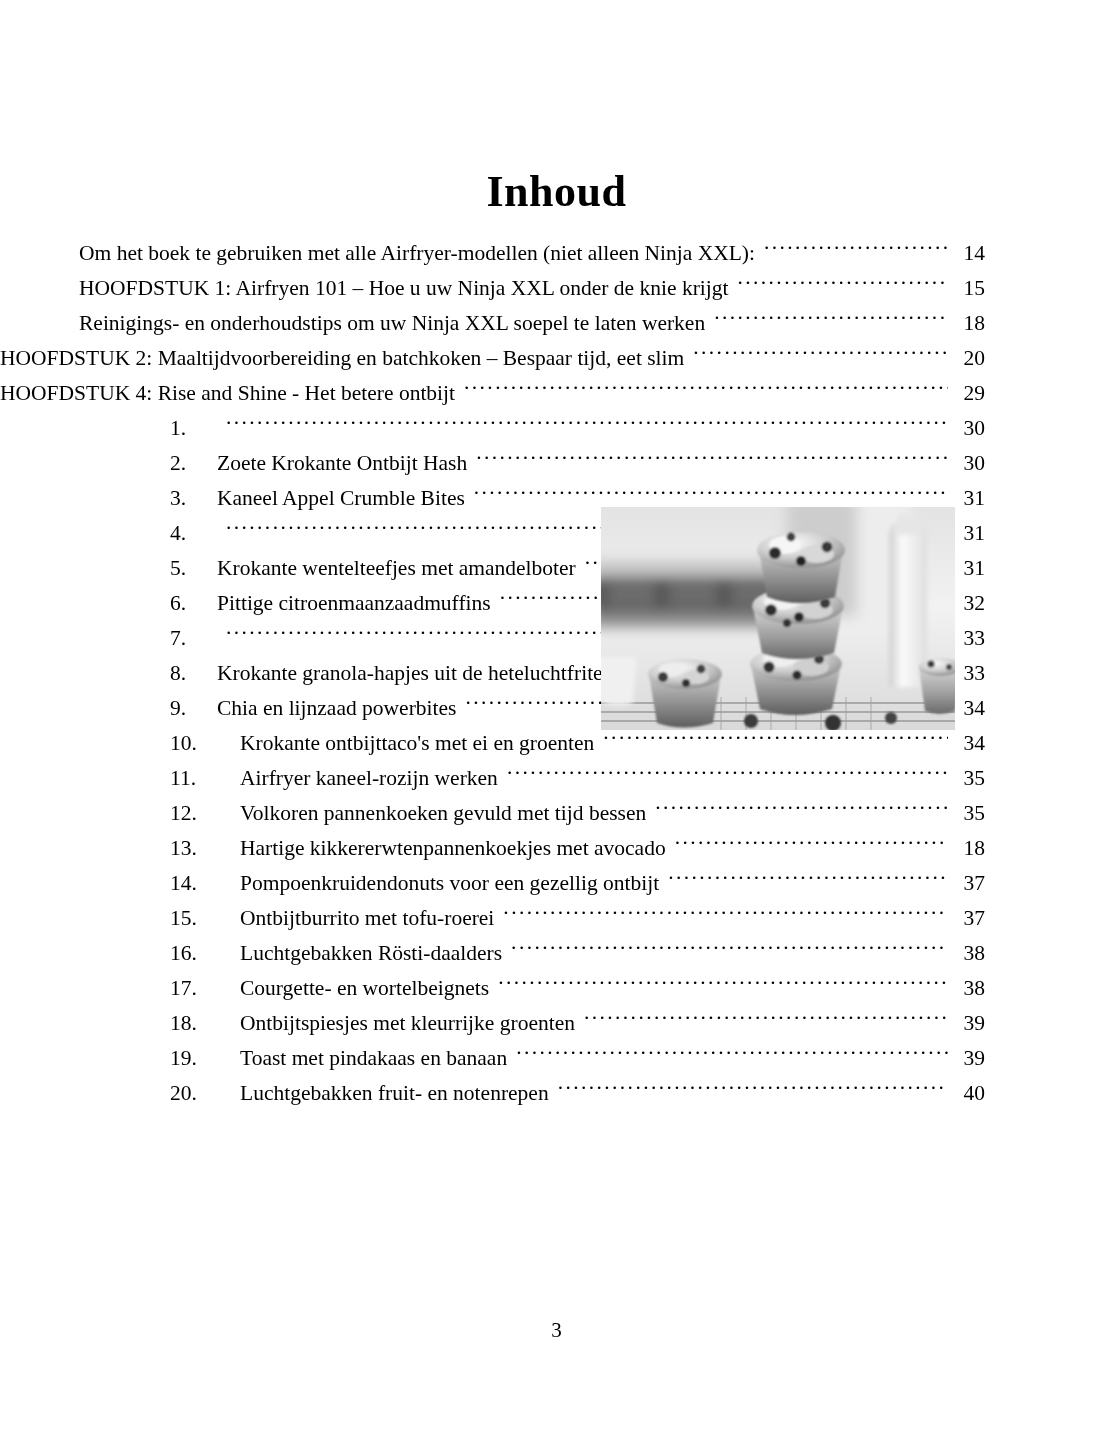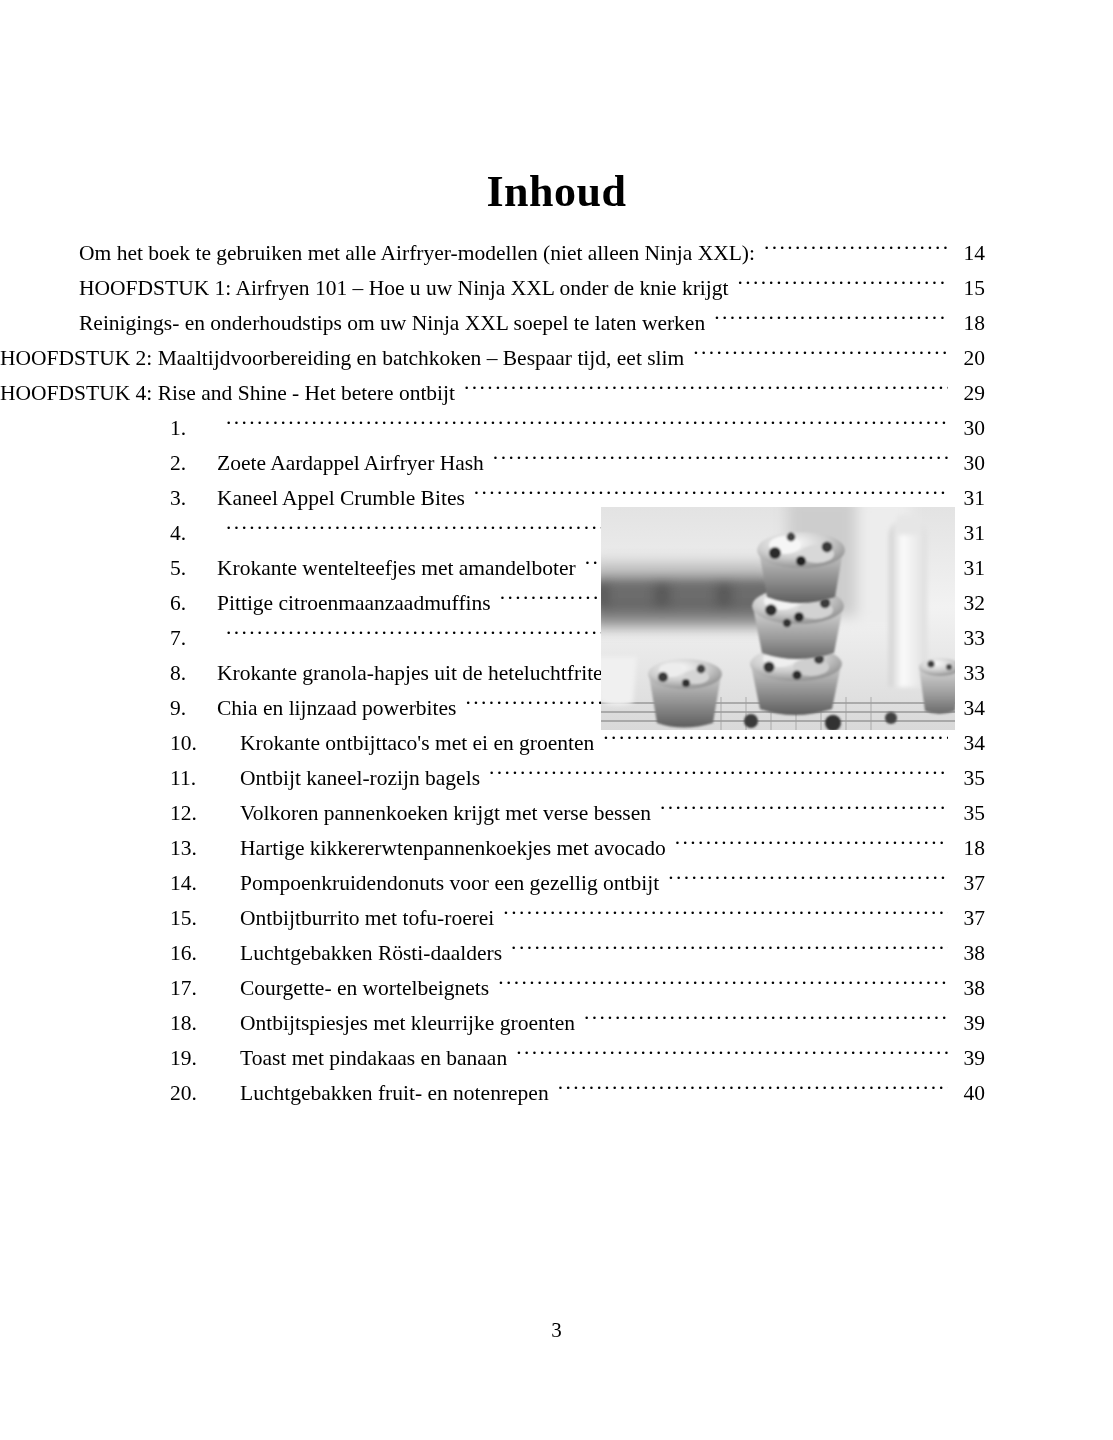--- a/index.html
+++ b/index.html
@@ -151,21 +151,21 @@
         <span class="leader"></span>
         <span class="page-num">29</span>
       </div>
       <div class="toc-row gap lvl-item w-single">
         <span class="item-num">1.</span>
         <span class="leader"></span>
         <span class="page-num">30</span>
       </div>
       <div class="toc-row gap lvl-item w-single">
         <span class="item-num">2.</span>
-        <span class="entry-text">Zoete Aardappel Airfryer Hash</span>
+        <span class="entry-text">Zoete Krokante Ontbijt Hash</span>
         <span class="leader"></span>
         <span class="page-num">30</span>
       </div>
       <div class="toc-row gap lvl-item w-single">
         <span class="item-num">3.</span>
         <span class="entry-text">Kaneel Appel Crumble Bites</span>
         <span class="leader"></span>
         <span class="page-num">31</span>
       </div>
       <div class="toc-row gap lvl-item w-single">
@@ -203,27 +203,27 @@
         <span class="page-num">34</span>
       </div>
       <div class="toc-row gap lvl-item w-double">
         <span class="item-num">10.</span>
         <span class="entry-text">Krokante ontbijttaco's met ei en groenten</span>
         <span class="leader"></span>
         <span class="page-num">34</span>
       </div>
       <div class="toc-row gap lvl-item w-double">
         <span class="item-num">11.</span>
-        <span class="entry-text">Ontbijt kaneel-rozijn bagels</span>
+        <span class="entry-text">Airfryer kaneel-rozijn werken</span>
         <span class="leader"></span>
         <span class="page-num">35</span>
       </div>
       <div class="toc-row gap lvl-item w-double">
         <span class="item-num">12.</span>
-        <span class="entry-text">Volkoren pannenkoeken krijgt met verse bessen</span>
+        <span class="entry-text">Volkoren pannenkoeken gevuld met tijd bessen</span>
         <span class="leader"></span>
         <span class="page-num">35</span>
       </div>
       <div class="toc-row gap lvl-item w-double">
         <span class="item-num">13.</span>
         <span class="entry-text">Hartige kikkererwtenpannenkoekjes met avocado</span>
         <span class="leader"></span>
         <span class="page-num">18</span>
       </div>
       <div class="toc-row gap lvl-item w-double">

